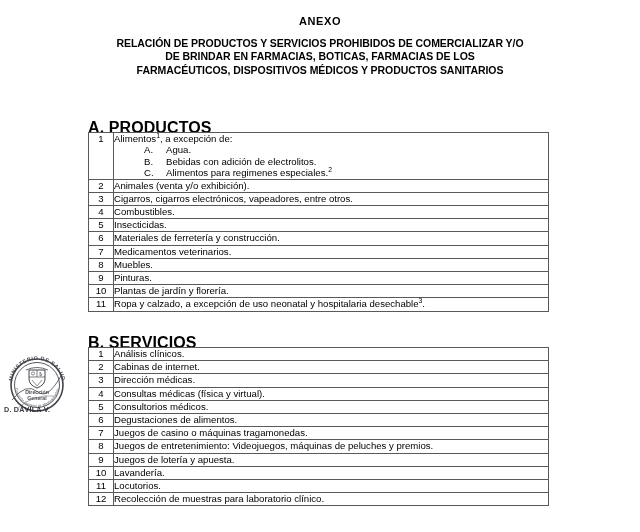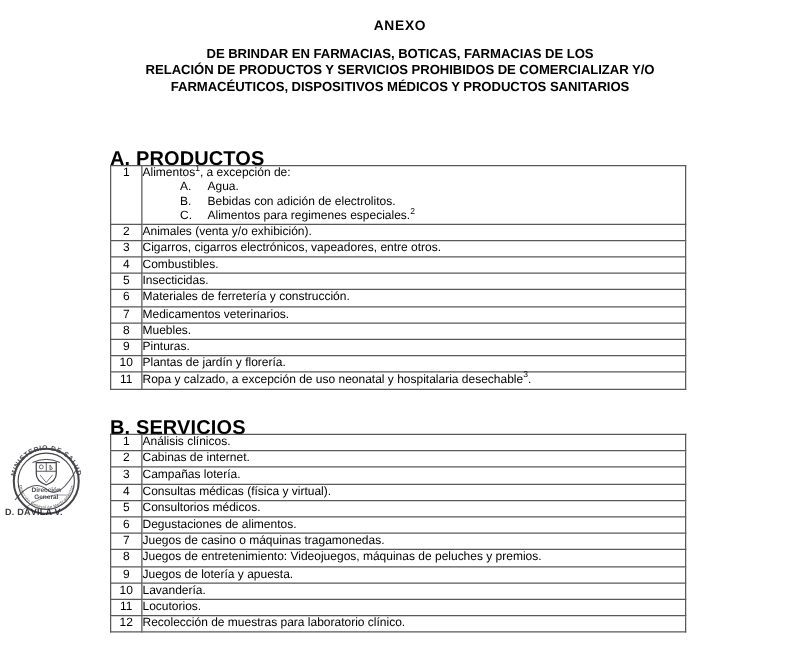--- a/index.html
+++ b/index.html
@@ -129,22 +129,22 @@
   }
 </style>
 </head>
 <body>
 
 <div class="page">
 
   <div class="title-block">
     <div class="anexo">ANEXO</div>
     <div class="title-main">
+      <span class="tline">RELACIÓN DE PRODUCTOS Y SERVICIOS PROHIBIDOS DE COMERCIALIZAR Y/O</span>
       <span class="tline">DE BRINDAR EN FARMACIAS, BOTICAS, FARMACIAS DE LOS</span>
-      <span class="tline">RELACIÓN DE PRODUCTOS Y SERVICIOS PROHIBIDOS DE COMERCIALIZAR Y/O</span>
       <span class="tline">FARMACÉUTICOS, DISPOSITIVOS MÉDICOS Y PRODUCTOS SANITARIOS</span>
     </div>
   </div>
 
   <div class="section-header" id="hdr-productos">A. PRODUCTOS</div>
 
   <table class="doc-table" id="table-productos">
     <colgroup>
         <col class="numcol">
         <col>
@@ -213,21 +213,21 @@
       <tr class="row-std">
         <td class="cell-num">1</td>
         <td class="cell-text">Análisis clínicos.</td>
       </tr>
       <tr class="row-std">
         <td class="cell-num">2</td>
         <td class="cell-text">Cabinas de internet.</td>
       </tr>
       <tr class="row-std">
         <td class="cell-num">3</td>
-        <td class="cell-text">Campañas lotería.</td>
+        <td class="cell-text">Dirección médicas.</td>
       </tr>
       <tr class="row-std">
         <td class="cell-num">4</td>
         <td class="cell-text">Consultas médicas (física y virtual).</td>
       </tr>
       <tr class="row-std">
         <td class="cell-num">5</td>
         <td class="cell-text">Consultorios médicos.</td>
       </tr>
       <tr class="row-std">

